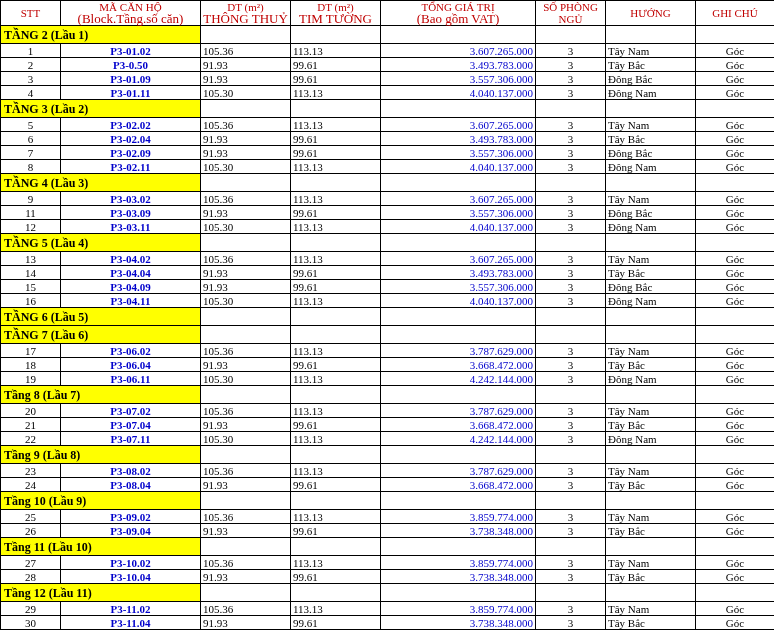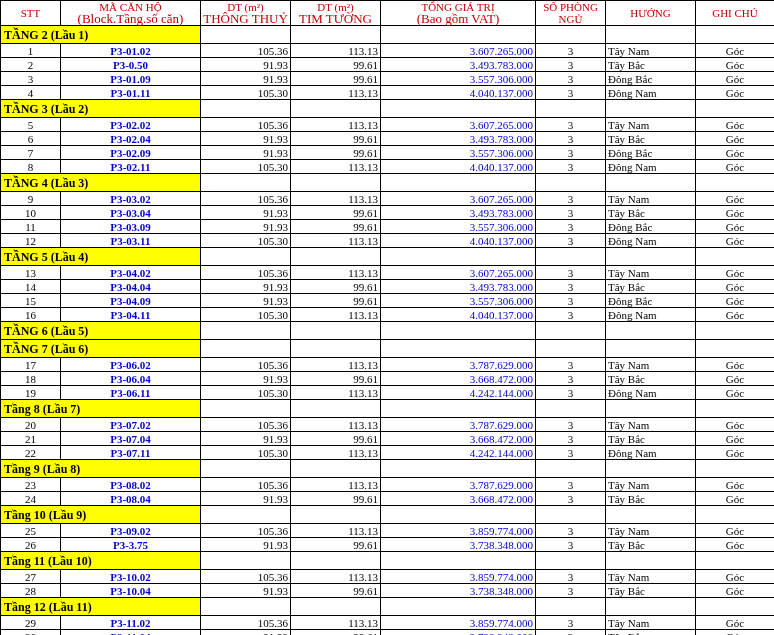--- a/index.html
+++ b/index.html
@@ -73,21 +73,21 @@
     text-align: center;
     color: #000000;
   }
   td.code {
     text-align: center;
     color: #0000cc;
     font-weight: bold;
     margin-left: 21px;
   }
   td.num {
-    text-align: right;
+    text-align: left;
     color: #000000;
     font-family: Liberation Serif, serif;
   }
   td.price {
     text-align: right;
     color: #0000cc;
     font-weight: normal;
   }
   td.rooms {
     text-align: center;
@@ -265,30 +265,20 @@
         <td class="stt">9</td>
         <td class="code">P3-03.02</td>
         <td class="num">105.36</td>
         <td class="num">113.13</td>
         <td class="price">3.607.265.000</td>
         <td class="rooms">3</td>
         <td class="dir">Tây Nam</td>
         <td class="note">Góc</td>
       </tr>
       <tr class="data">
-        <td class="stt">10</td>
-        <td class="code">P3-03.04</td>
-        <td class="num">91.93</td>
-        <td class="num">99.61</td>
-        <td class="price">3.493.783.000</td>
-        <td class="rooms">3</td>
-        <td class="dir">Tây Bắc</td>
-        <td class="note">Góc</td>
-      </tr>
-      <tr class="data">
         <td class="stt">11</td>
         <td class="code">P3-03.09</td>
         <td class="num">91.93</td>
         <td class="num">99.61</td>
         <td class="price">3.557.306.000</td>
         <td class="rooms">3</td>
         <td class="dir">Đông Bắc</td>
         <td class="note">Góc</td>
       </tr>
       <tr class="data">
@@ -480,21 +470,21 @@
         <td class="code">P3-09.02</td>
         <td class="num">105.36</td>
         <td class="num">113.13</td>
         <td class="price">3.859.774.000</td>
         <td class="rooms">3</td>
         <td class="dir">Tây Nam</td>
         <td class="note">Góc</td>
       </tr>
       <tr class="data">
         <td class="stt">26</td>
-        <td class="code">P3-3.75</td>
+        <td class="code">P3-09.04</td>
         <td class="num">91.93</td>
         <td class="num">99.61</td>
         <td class="price">3.738.348.000</td>
         <td class="rooms">3</td>
         <td class="dir">Tây Bắc</td>
         <td class="note">Góc</td>
       </tr>
       <tr class="section">
         <td colspan="2">Tầng 11 (Lầu 10)</td>
         <td class="blank"></td>

